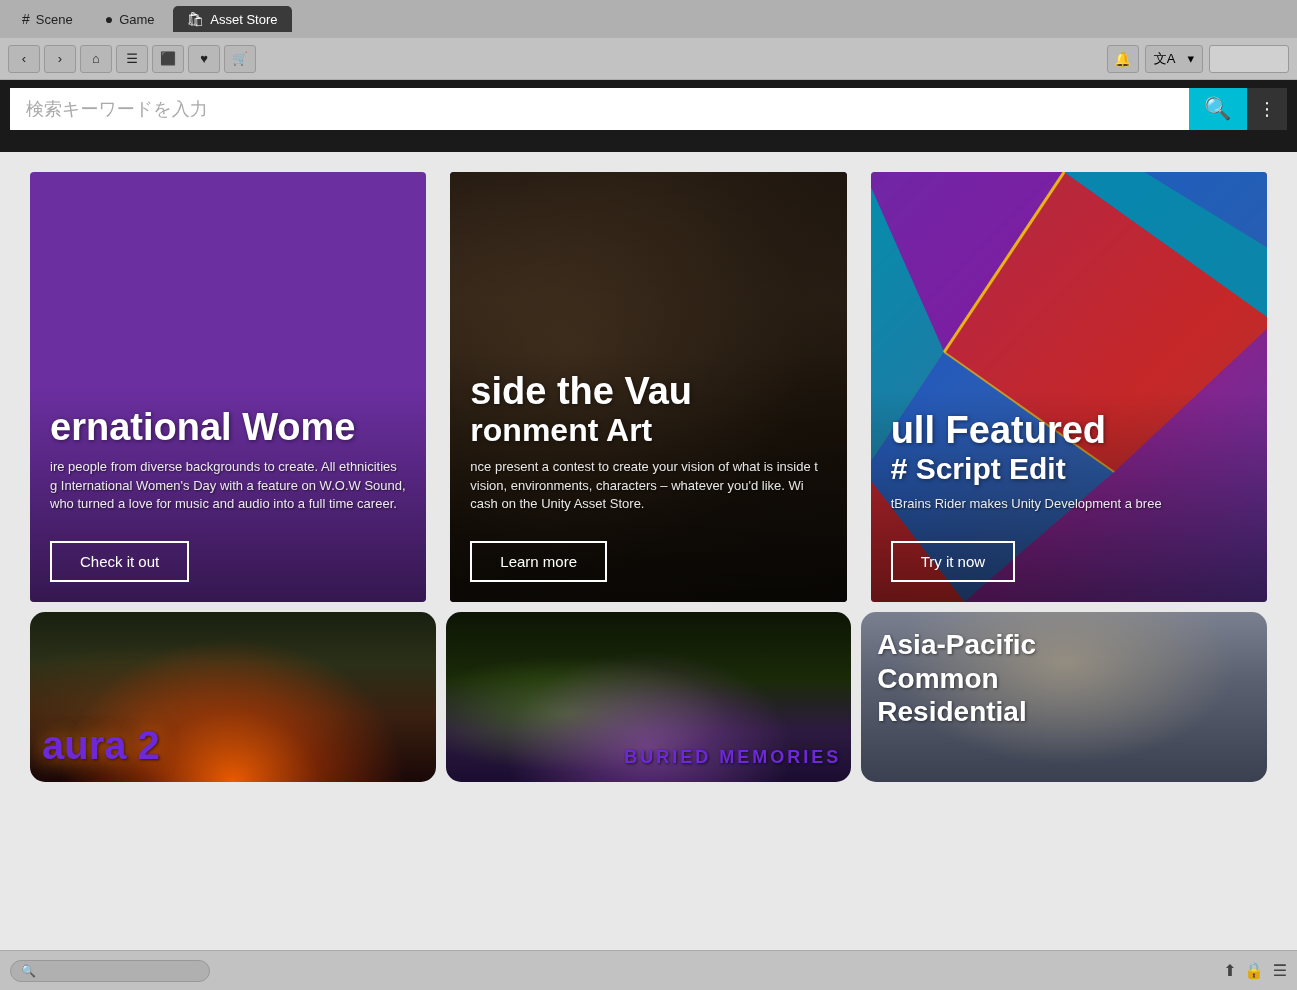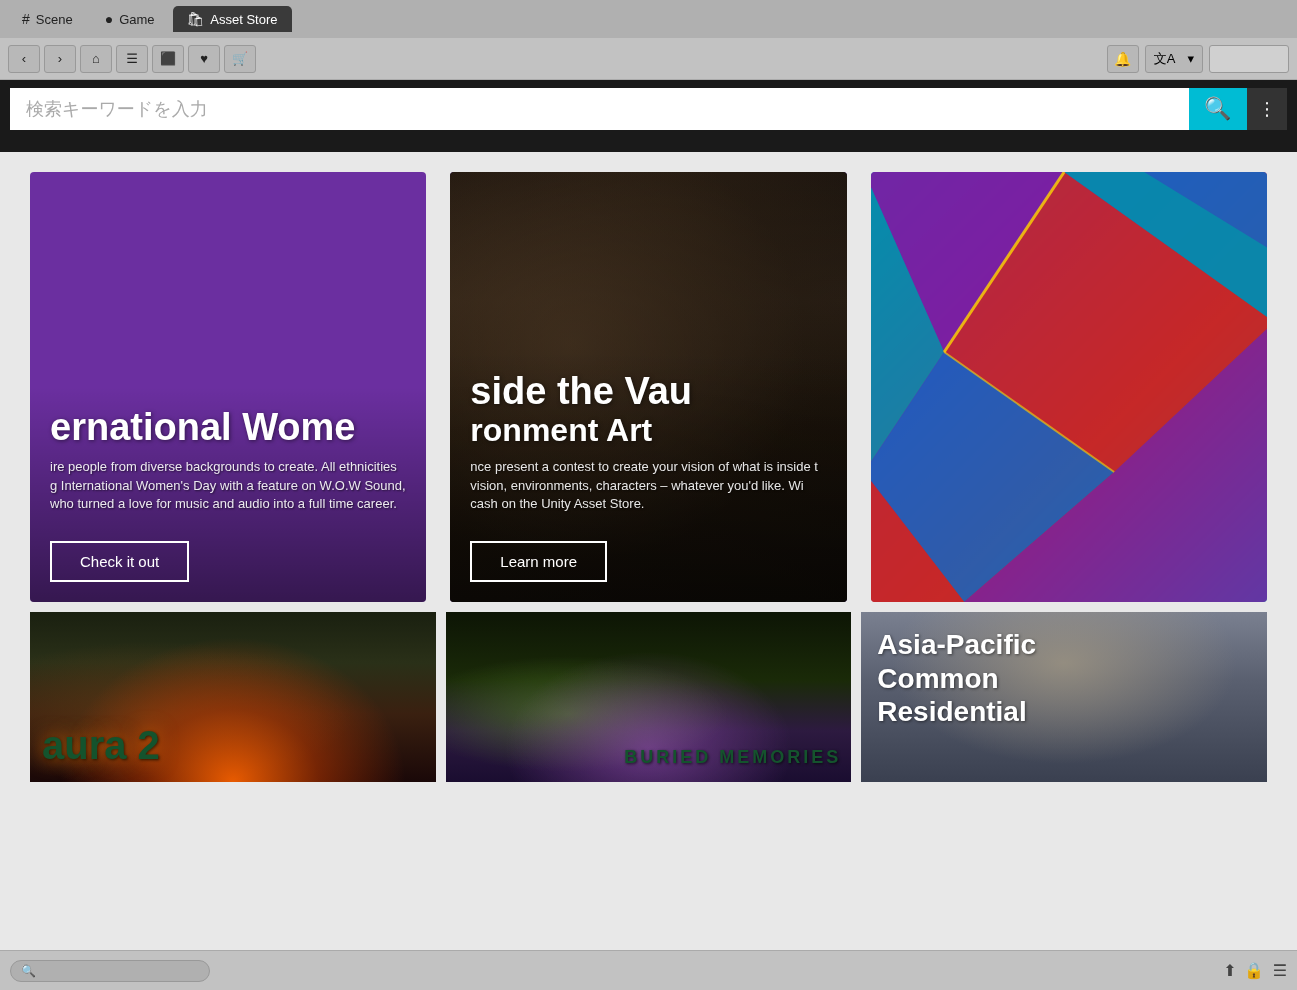--- a/index.html
+++ b/index.html
@@ -215,33 +215,33 @@
     
     .small-banner-grid {
       display: grid;
       grid-template-columns: 1fr 1fr 1fr;
       gap: 10px;
     }
 
     .small-card {
       position: relative;
       height: 170px;
-      border-radius: 0;
+      border-radius: 15px;
       overflow: hidden;
       cursor: pointer;
     }
 
     .small-card-title {
       position: absolute;
       bottom: 10px;
       left: 10px;
       right: 10px;
       font-size: 28px;
       font-weight: 700;
-      color: #14532d;
+      color: #6d28d9;
       text-shadow: 1px 1px 3px rgba(0,0,0,0.7);
       margin-top: 24px;
     }
     .small-card-title.spaced {
       letter-spacing: 3px;
       font-size: 18px;
       text-align: right;
     }
 
     .small-card-text {
@@ -435,20 +435,26 @@
           <polygon points="200,0 410,150 250,300 80,180" fill="#c62828" opacity="0.85"></polygon>
           <polygon points="0,0 80,180 0,300" fill="#0097a7" opacity="0.8"></polygon>
           <polygon points="80,180 250,300 100,430 0,300" fill="#1565c0" opacity="0.85"></polygon>
           <polygon points="250,300 410,150 410,430 100,430" fill="#7b1fa2" opacity="0.8"></polygon>
           <polygon points="0,300 100,430 0,430" fill="#c62828" opacity="0.9"></polygon>
           <polygon points="200,0 280,0 410,80 410,150" fill="#0097a7" opacity="0.7"></polygon>
           <line x1="200" y1="0" x2="80" y2="180" stroke="#ffd700" stroke-width="3" opacity="0.8"></line>
           <line x1="80" y1="180" x2="250" y2="300" stroke="#ffd700" stroke-width="2" opacity="0.6"></line>
         </svg>
       </div>
+      <div class="card-content">
+        <div class="card-title">ull Featured</div>
+        <div class="card-title" style="font-size:30px; margin-top:-10px;"># Script Edit</div>
+        <div class="card-desc">tBrains Rider makes Unity Development a bree</div>
+        <button class="card-btn">Try it now</button>
+      </div>
     </div>
 
   </div>
 
   <div class="small-banner-grid">
 
     <div class="small-card">
       <div class="aura-bg"></div>
       <div class="small-card-title" style="font-size:40px; font-weight:900; bottom:14px; left:12px; text-shadow: 0 0 20px rgba(255,120,0,0.8), 1px 1px 3px rgba(0,0,0,0.9);">aura 2</div>
     </div>

